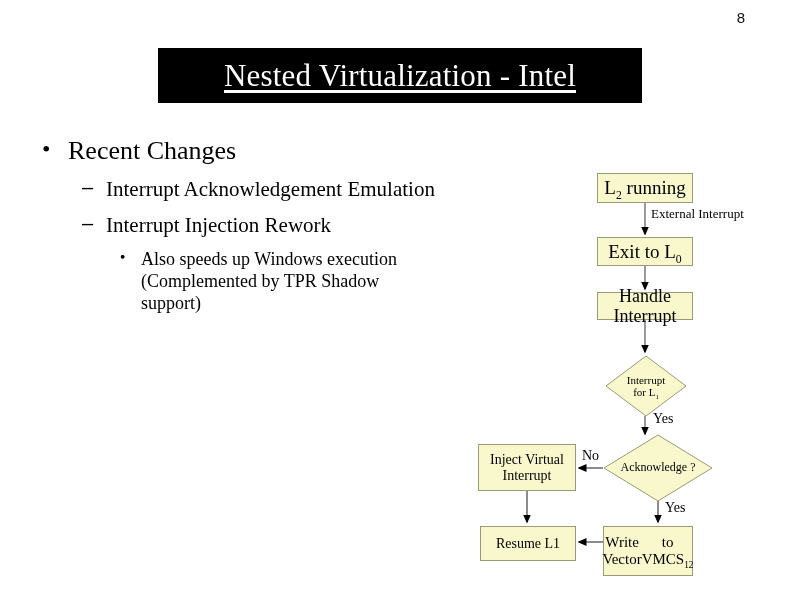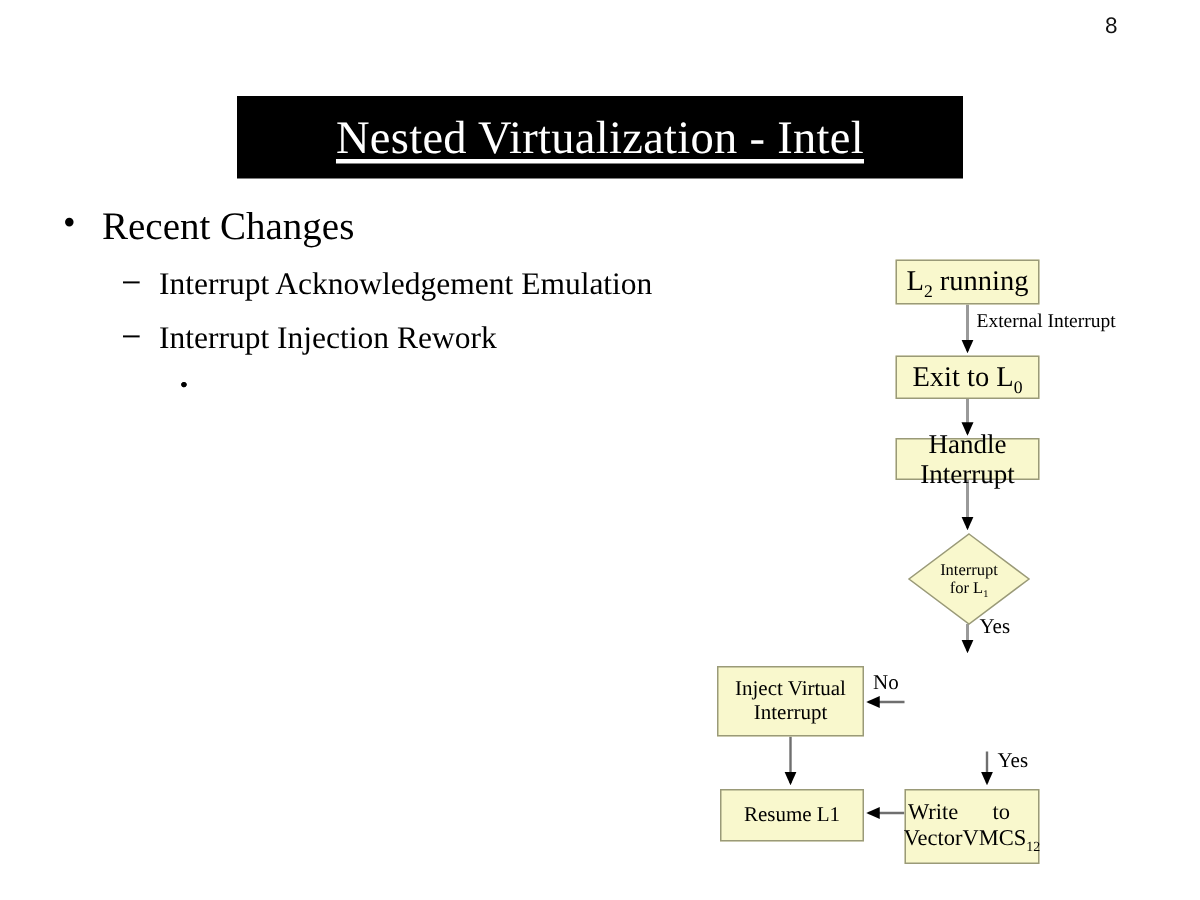--- a/index.html
+++ b/index.html
@@ -34,21 +34,20 @@
   .title-box {
     position: absolute;
     left: 158px;
     top: 48px;
     width: 484px;
     height: 55px;
     background: #000000;
     display: flex;
     align-items: center;
     justify-content: center;
-    margin-top: 16px;
   }
   .title-text {
     color: #ffffff;
     font-size: 31px;
     font-family: "Liberation Serif", serif;
     text-decoration: underline;
     text-underline-offset: 4px;
     letter-spacing: .2px;
     white-space: nowrap;
   }
@@ -177,20 +176,21 @@
       <span class="mk">–</span>
       <span>Interrupt Injection Rework</span>
     </div>
 
     <div class="lvl3">
       <span class="mk">•</span>
     </div>
 
     <div class="lvl3">
       <span class="mk">•</span>
+      <span>Also speeds up Windows execution (Complemented by TPR Shadow support)</span>
     </div>
 
   </div>
 
   <div class="flow">
 
     <svg width="340" height="440" style="position:absolute;left:0;top:0;">
       <defs>
         <marker id="arw" markerWidth="9" markerHeight="9" refX="7.5" refY="4" orient="auto" markerUnits="userSpaceOnUse">
           <path d="M0,0 L9,4 L0,8 z" fill="#000000"></path>
@@ -237,20 +237,26 @@
         <polygon points="41,1 81,31 41,61 1,31" fill="#f9f8cd" stroke="#9a9a78" stroke-width="1"></polygon>
       </svg>
       <span class="diamond-label">
         <span>Interrupt</span><br>
         <span>for L</span><sub>1</sub>
       </span>
     </div>
 
     <div class="edge-label" style="left:198px; top:255px; font-size:14px;">Yes</div>
 
+    <div class="node-diamond" style="left:148px; top:278px; width:110px; height:68px; font-size:12px;">
+      <svg class="diamond-shape" viewBox="0 0 110 68" preserveAspectRatio="none">
+        <polygon points="55,1 109,34 55,67 1,34" fill="#f9f8cd" stroke="#9a9a78" stroke-width="1"></polygon>
+      </svg>
+      <span class="diamond-label">Acknowledge ?</span>
+    </div>
 
     <div class="edge-label" style="left:127px; top:292px; font-size:14px;">No</div>
 
     <div class="edge-label" style="left:210px; top:344px; font-size:14px;">Yes</div>
 
     <div class="node-box" style="left:23px; top:288px; width:98px; height:47px; font-size:14px; flex-direction:column;">
       <span>Inject Virtual</span>
       <span>Interrupt</span>
     </div>
 

